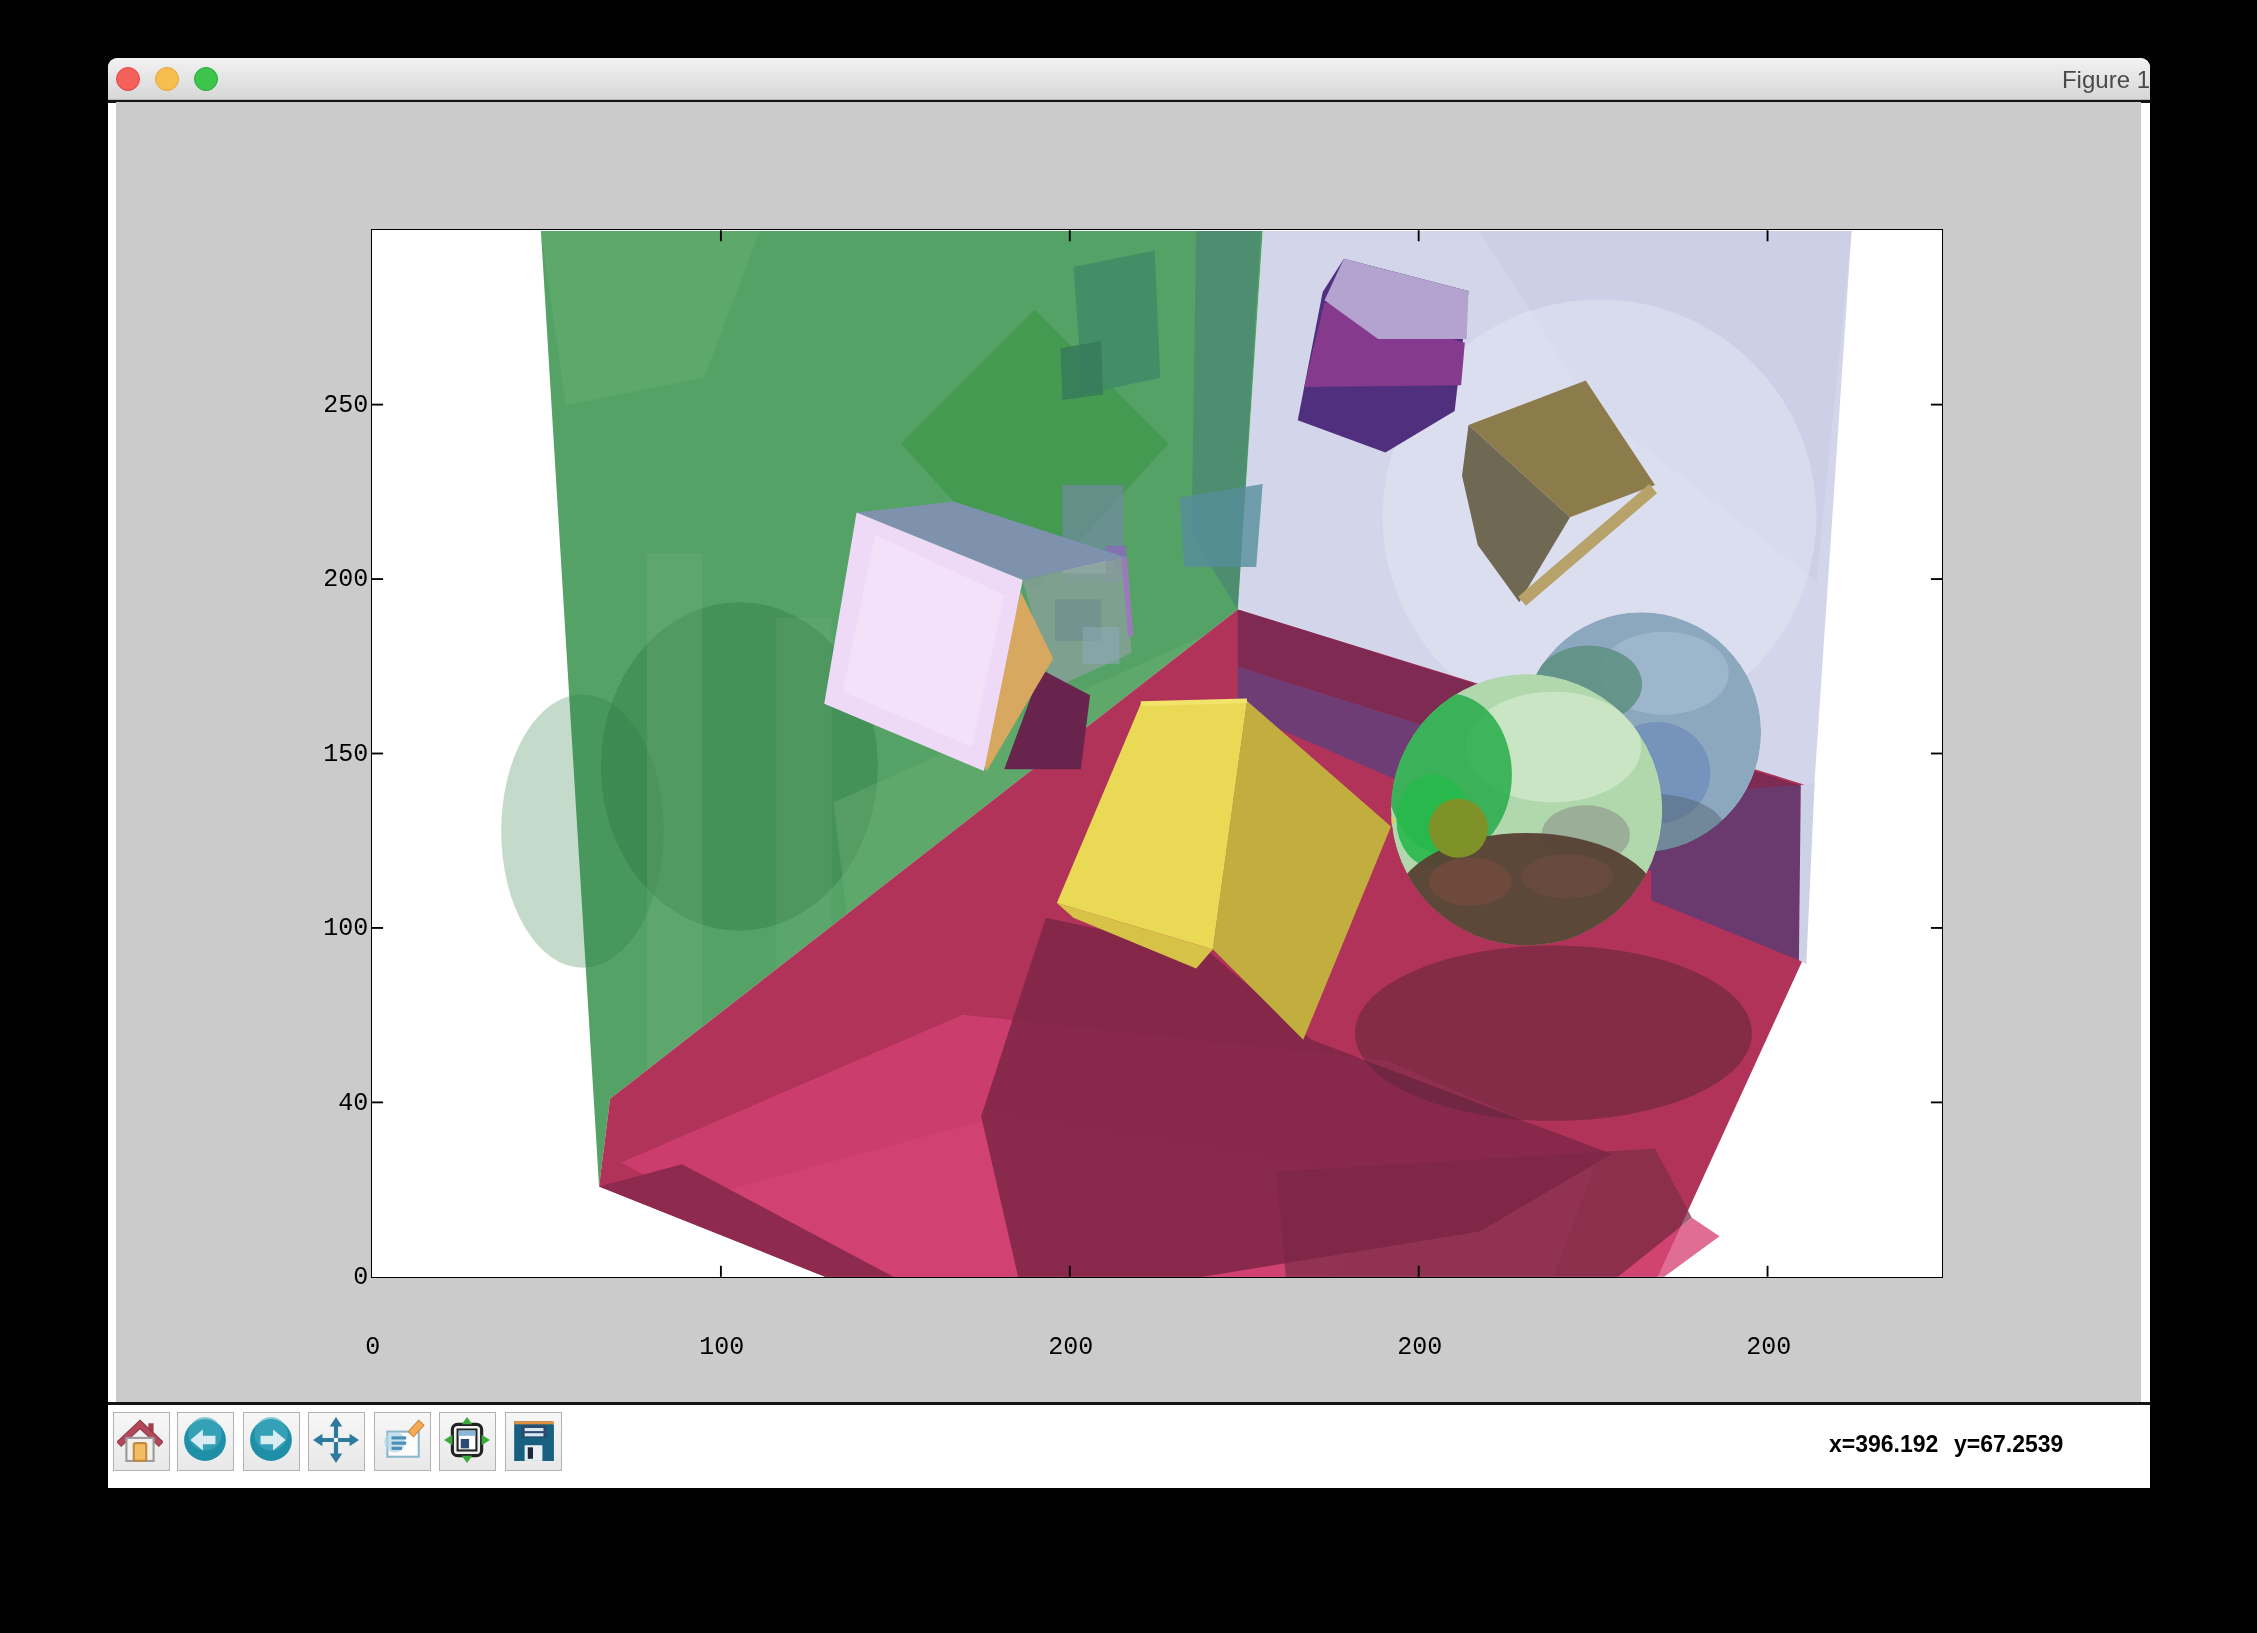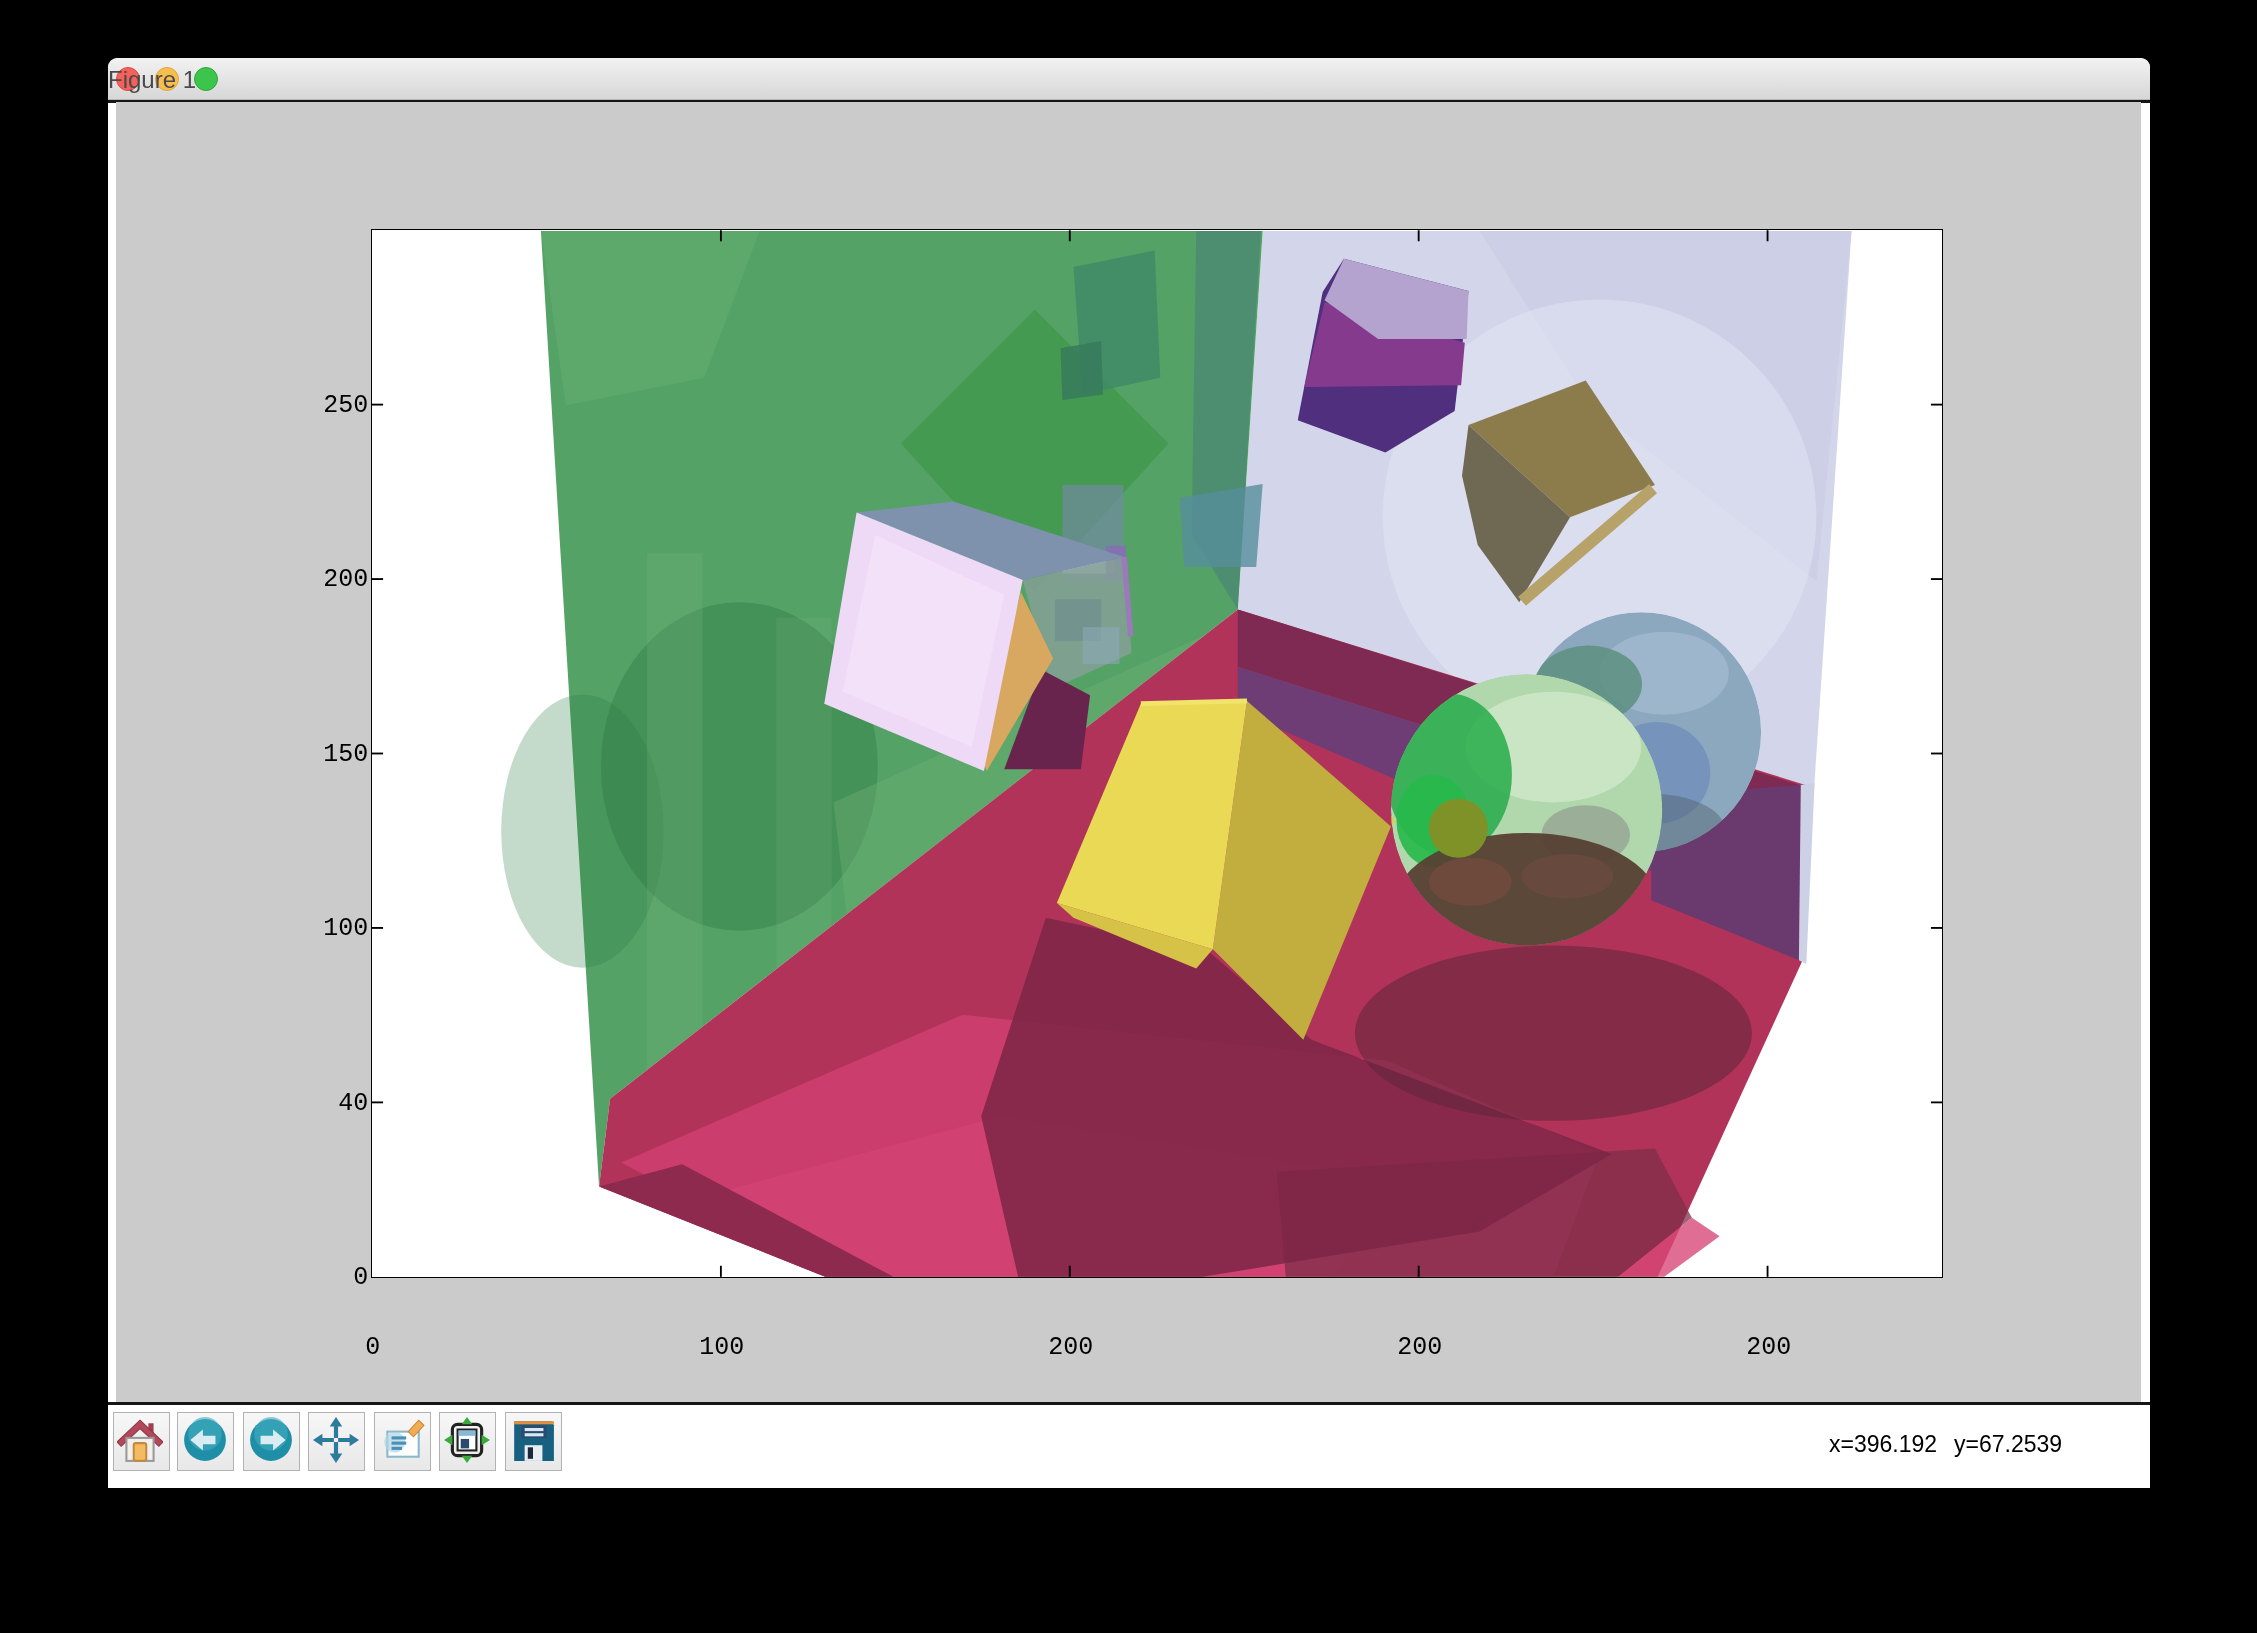--- a/index.html
+++ b/index.html
@@ -6,35 +6,35 @@
   .page{position:relative;width:2257px;height:1634px;background:#000;overflow:hidden;
         font-family:"Liberation Sans", sans-serif;}
   .window{position:absolute;left:108px;top:58px;width:2042px;height:1430px;
           background:#fff;border-radius:9.2px 9.2px 0 0;box-shadow:0 16.6px 55px rgba(0,0,0,.65);overflow:hidden;}
   .titlebar{position:absolute;left:0;top:0;width:100%;height:41px;
             background:linear-gradient(#f2f2f2,#d7d7d7);border-bottom:0.9px solid #b7b7b7;border-radius:9.2px 9.2px 0 0;}
   .tl{position:absolute;top:9.2px;width:22px;height:22px;border-radius:50%;}
   .tl.red{left:8.3px;background:#f4605a;border:0.9px solid #dd4b44;}
   .tl.yellow{left:47px;background:#f7bd4f;border:0.9px solid #dfa73c;}
   .tl.green{left:86px;background:#3cc44c;border:0.9px solid #2ca83c;}
-  .title{position:absolute;top:8.3px;left:0;width:100%;text-align:left;
+  .title{position:absolute;top:8.3px;left:0;width:100%;text-align:right;
          font-size:24px;color:#4a4a4a;}
   .sep{position:absolute;left:0;width:100%;height:2.8px;background:#151515;}
   .canvas{position:absolute;left:8.3px;right:9.2px;top:44px;bottom:86px;background:#cbcbcb;}
   .plot{position:absolute;left:263px;top:172px;width:1570px;height:1047px;background:#fff;
         border:1.8px solid #000;box-sizing:content-box;}
   .scene{position:absolute;left:0;top:0;}
   .ticklabel{position:absolute;font-family:Liberation Mono, monospace;font-size:25px;color:#000;}
   .xt{width:111px;text-align:center;top:1231px;}
   .yt{width:83px;text-align:right;left:169px;}
   .toolbar{position:absolute;left:0;bottom:0;width:100%;height:83px;background:#fff;}
   .tbtn{position:absolute;top:6.5px;width:57px;height:59px;background:linear-gradient(#f7f7f7,#e8e8e8);
         border:1.8px solid #b2b2b2;box-sizing:border-box;}
   .tbtn svg{position:absolute;left:3.7px;top:4.6px;}
-  .coords{position:absolute;top:26px;font-size:23px;color:#000;white-space:pre;}
+  .coords{position:absolute;top:26px;font-size:23px;color:#000;white-space:pre;font-weight:bold;}
   .cx{left:1721px;} .cy{left:1846px;}
 </style>
 </head>
 <body>
 
 <div class="page">
   <div class="window">
 
     <div class="titlebar">
       <span class="tl red"></span>

